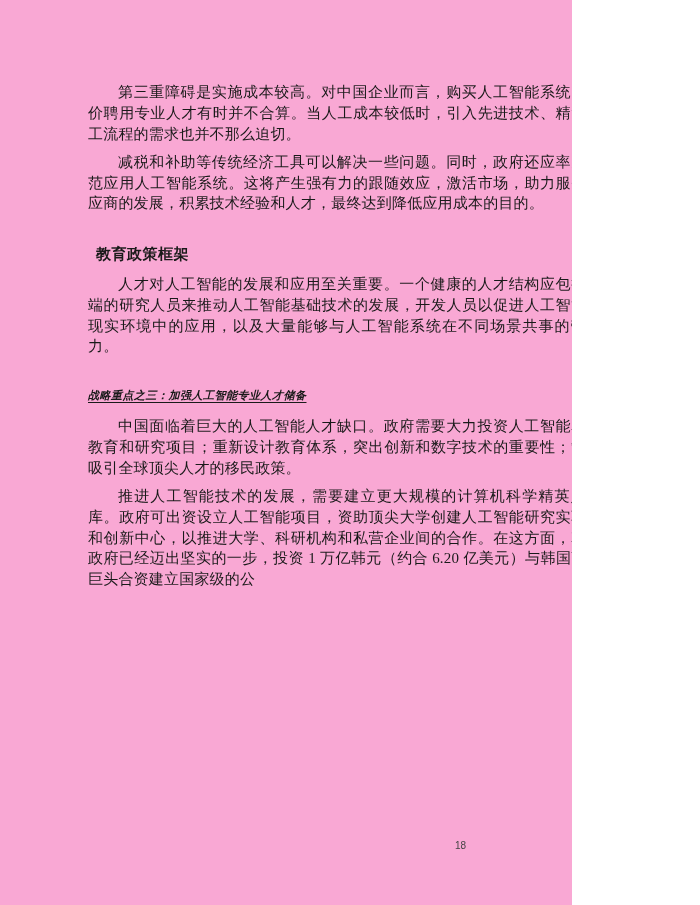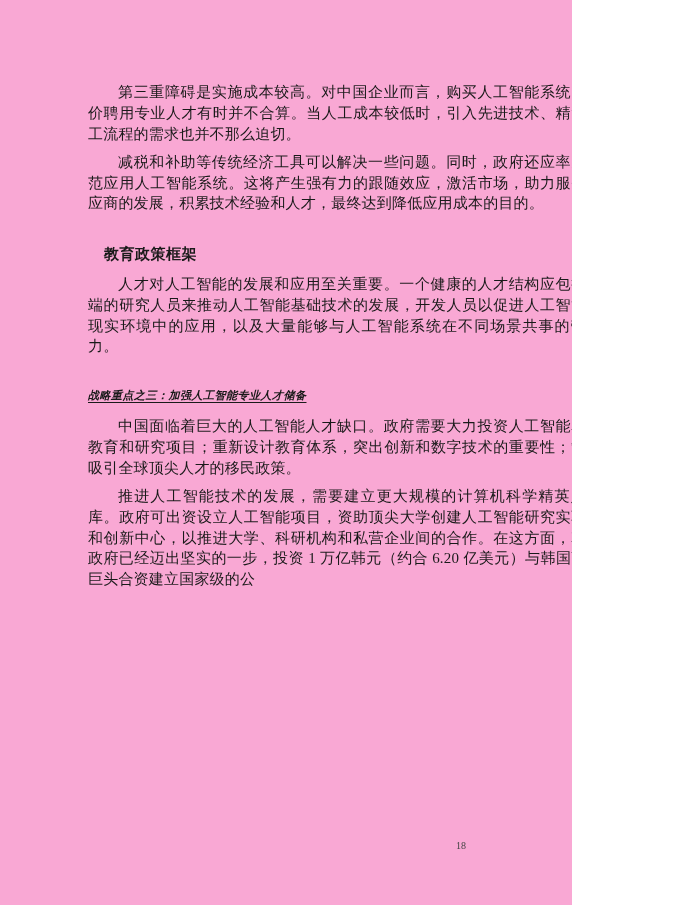--- a/index.html
+++ b/index.html
@@ -27,42 +27,42 @@
     line-height: 20.8px;
     text-align: justify;
     text-indent: 2em;
     margin: 0 0 7.5px 0;
     letter-spacing: 0.2px;
   }
   .section-heading {
     font-size: 15px;
     line-height: 20.8px;
     font-weight: bold;
-    margin: 30px 0 9px 16px;
+    margin: 30px 0 9px 8px;
     text-indent: 0;
     letter-spacing: 0.5px;
   }
   .strategy-heading {
     font-size: 11px;
     line-height: 20.8px;
     font-weight: bold;
     font-style: italic;
     text-decoration: underline;
     text-underline-offset: 3px;
     margin: 28px 0 10px 0;
     text-indent: 0;
     letter-spacing: 0.5px;
   }
   .page-number {
     position: absolute;
     top: 840px;
     right: 106px;
     font-size: 10px;
     color: #444444;
-    font-family: Liberation Serif, serif;
+    font-family: Liberation Sans, sans-serif;
   }
 </style>
 </head>
 <body>
 
 <div class="page">
   <div class="text-block">
     <p>第三重障碍是实施成本较高。对中国企业而言，购买人工智能系统、高价聘用专业人才有时并不合算。当人工成本较低时，引入先进技术、精简人工流程的需求也并不那么迫切。</p>
     <p>减税和补助等传统经济工具可以解决一些问题。同时，政府还应率先垂范应用人工智能系统。这将产生强有力的跟随效应，激活市场，助力服务供应商的发展，积累技术经验和人才，最终达到降低应用成本的目的。</p>
     <h2 class="section-heading">教育政策框架</h2>

